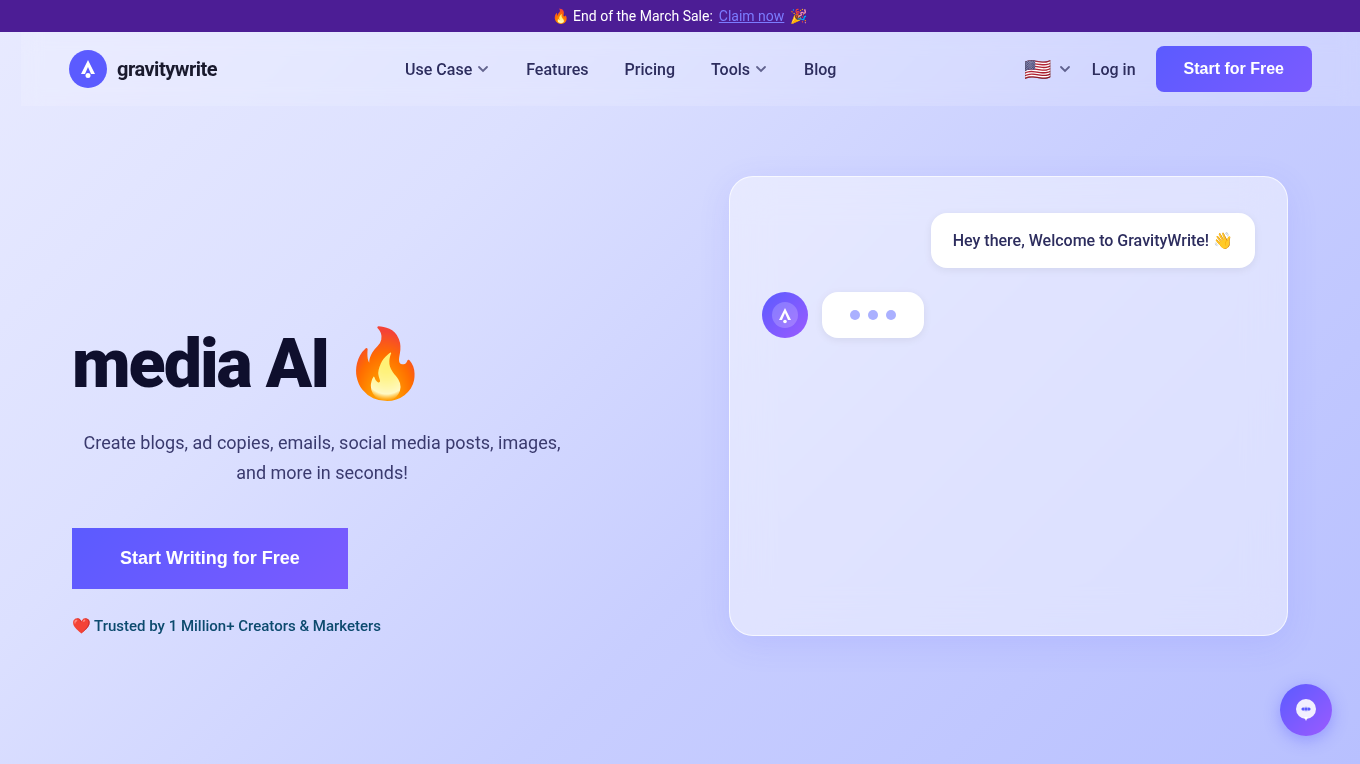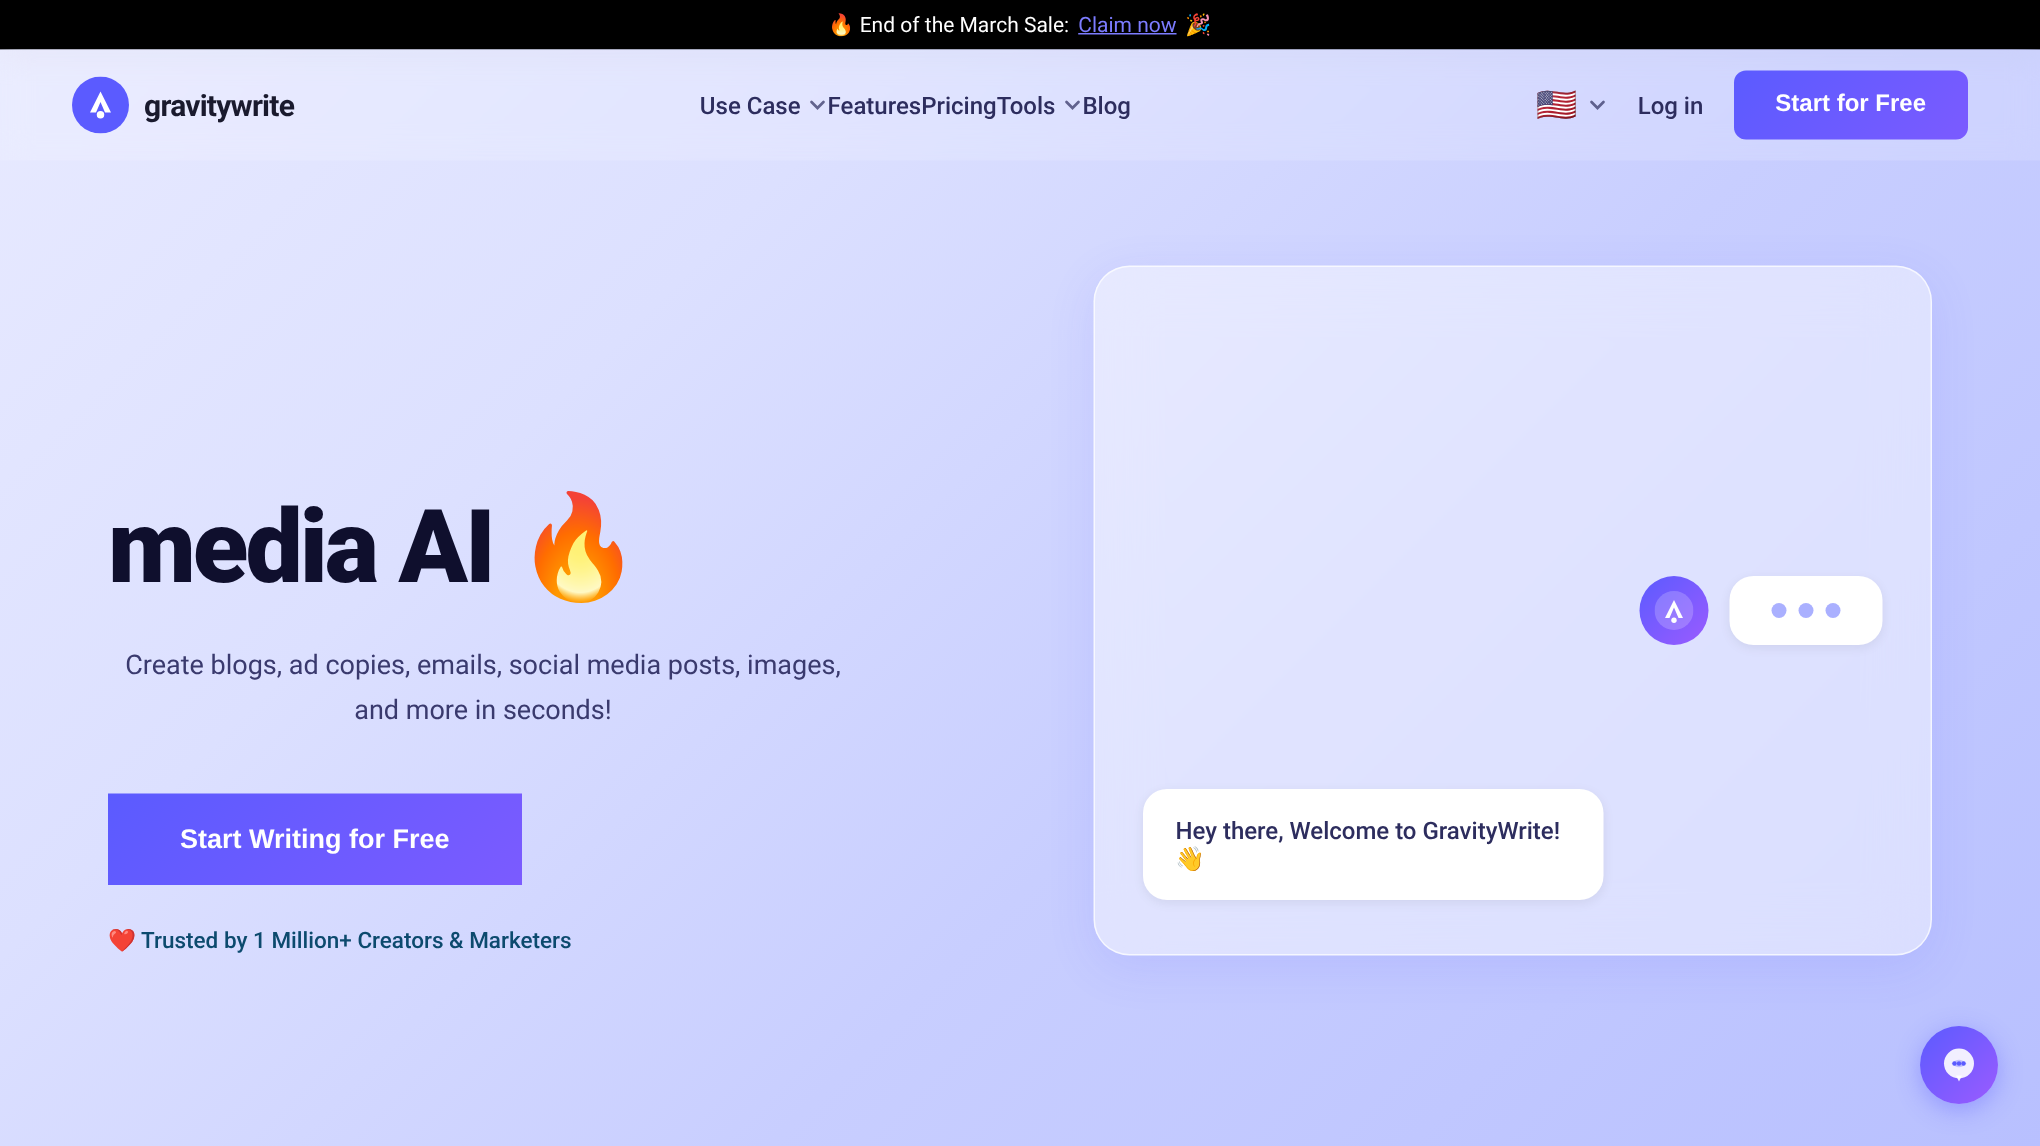--- a/index.html
+++ b/index.html
@@ -7,21 +7,21 @@
     body {
       font-family: -apple-system, BlinkMacSystemFont, 'Segoe UI', Roboto, sans-serif;
       background: linear-gradient(135deg, #e8eaff 0%, #dce0ff 30%, #c8ceff 60%, #b8c0ff 100%);
       min-height: 764px;
       width: 1360px;
       overflow-x: hidden;
     }
 
     
     .top-banner {
-      background: #000000;
+      background: #4c1d95;
       color: #fff;
       text-align: center;
       padding: 8px 20px;
       font-size: 14px;
       display: flex;
       align-items: center;
       justify-content: center;
       gap: 6px;
     }
 
@@ -35,20 +35,21 @@
     .navbar {
       display: flex;
       align-items: center;
       justify-content: space-between;
       padding: 14px 48px;
       background: rgba(255,255,255,0.15);
       backdrop-filter: blur(10px);
       position: sticky;
       top: 0;
       z-index: 100;
+      margin-left: 21px;
     }
 
     .nav-logo {
       display: flex;
       align-items: center;
       gap: 10px;
       cursor: pointer;
     }
 
     .logo-icon {
@@ -59,20 +60,21 @@
     .logo-text {
       font-size: 20px;
       font-weight: 700;
       color: #1a1a2e;
       letter-spacing: -0.5px;
     }
 
     .nav-links {
       display: flex;
       align-items: flex-end;
+      gap: 36px;
     }
 
     .nav-link {
       font-size: 16px;
       font-weight: 500;
       color: #2d2d5e;
       cursor: pointer;
       display: flex;
       align-items: center;
       gap: 4px;
@@ -186,21 +188,21 @@
 
     .chat-container {
       background: rgba(255,255,255,0.45);
       border-radius: 24px;
       padding: 36px 32px;
       backdrop-filter: blur(20px);
       border: 1px solid rgba(255,255,255,0.7);
       box-shadow: 0 8px 32px rgba(91,91,255,0.12);
       min-height: 460px;
       display: flex;
-      flex-direction: row;
+      flex-direction: column;
       gap: 24px;
     }
 
     .chat-message-user {
       background: #fff;
       border-radius: 16px;
       padding: 18px 22px;
       font-size: 16px;
       color: #2d2d5e;
       align-self: flex-end;

